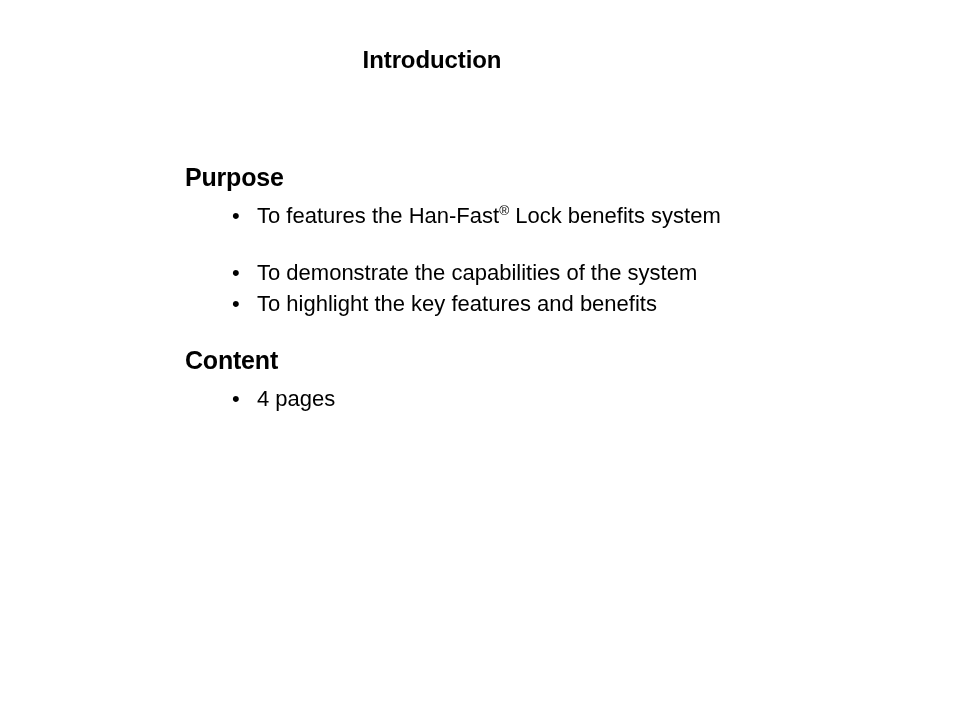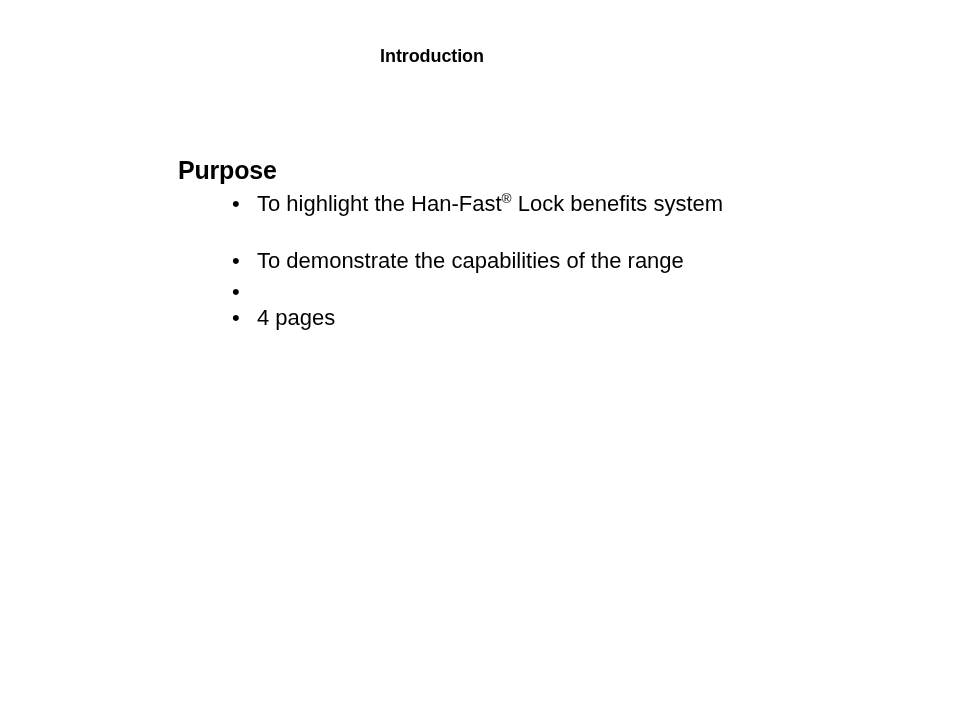--- a/index.html
+++ b/index.html
@@ -22,21 +22,21 @@
     height: 720px;
     background: #ffffff;
   }
 
   .slide-title {
     position: absolute;
     top: 46px;
     left: 0;
     width: 864px;
     text-align: center;
-    font-size: 18px;
+    font-size: 24px;
     font-weight: bold;
     line-height: 1.15;
     letter-spacing: -0.1px;
     color: #000000;
   }
 
   .body-block {
     position: absolute;
     top: 155px;
     left: 178px;
@@ -50,21 +50,21 @@
   .section + .section {
     margin-top: 26px;
   }
 
   .section-heading {
     font-size: 25px;
     font-weight: bold;
     line-height: 1.22;
     letter-spacing: -0.2px;
     color: #000000;
-    margin: 0;
+    margin: 7px;
   }
 
   .bullet-list {
     list-style: none;
     margin: 2px 0 0 0;
     padding: 0;
   }
 
   .bullet-item {
     position: relative;
@@ -100,37 +100,38 @@
 <div class="slide">
 
   <div class="slide-title">Introduction</div>
 
   <div class="body-block">
 
     <div class="section">
       <div class="section-heading">Purpose</div>
       <ul class="bullet-list">
         <li class="bullet-item">
-          <span class="bullet-marker">•</span><span class="bullet-text">To highlight the Han-Fast</span><span class="sup-mark">®</span><span class="bullet-text"> Lock benefits system</span>
+          <span class="bullet-marker">•</span><span class="bullet-text">To features the Han-Fast</span><span class="sup-mark">®</span><span class="bullet-text"> Lock benefits system</span>
         </li>
       </ul>
     </div>
 
     <div class="section">
       <ul class="bullet-list">
         <li class="bullet-item">
-          <span class="bullet-marker">•</span><span class="bullet-text">To demonstrate the capabilities of the range</span>
+          <span class="bullet-marker">•</span><span class="bullet-text">To demonstrate the capabilities of the system</span>
         </li>
         <li class="bullet-item">
-          <span class="bullet-marker">•</span>
+          <span class="bullet-marker">•</span><span class="bullet-text">To highlight the key features and benefits</span>
         </li>
       </ul>
     </div>
 
     <div class="section">
+      <div class="section-heading">Content</div>
       <ul class="bullet-list">
         <li class="bullet-item">
           <span class="bullet-marker">•</span><span class="bullet-text">4 pages</span>
         </li>
       </ul>
     </div>
 
   </div>
 </div>
 

